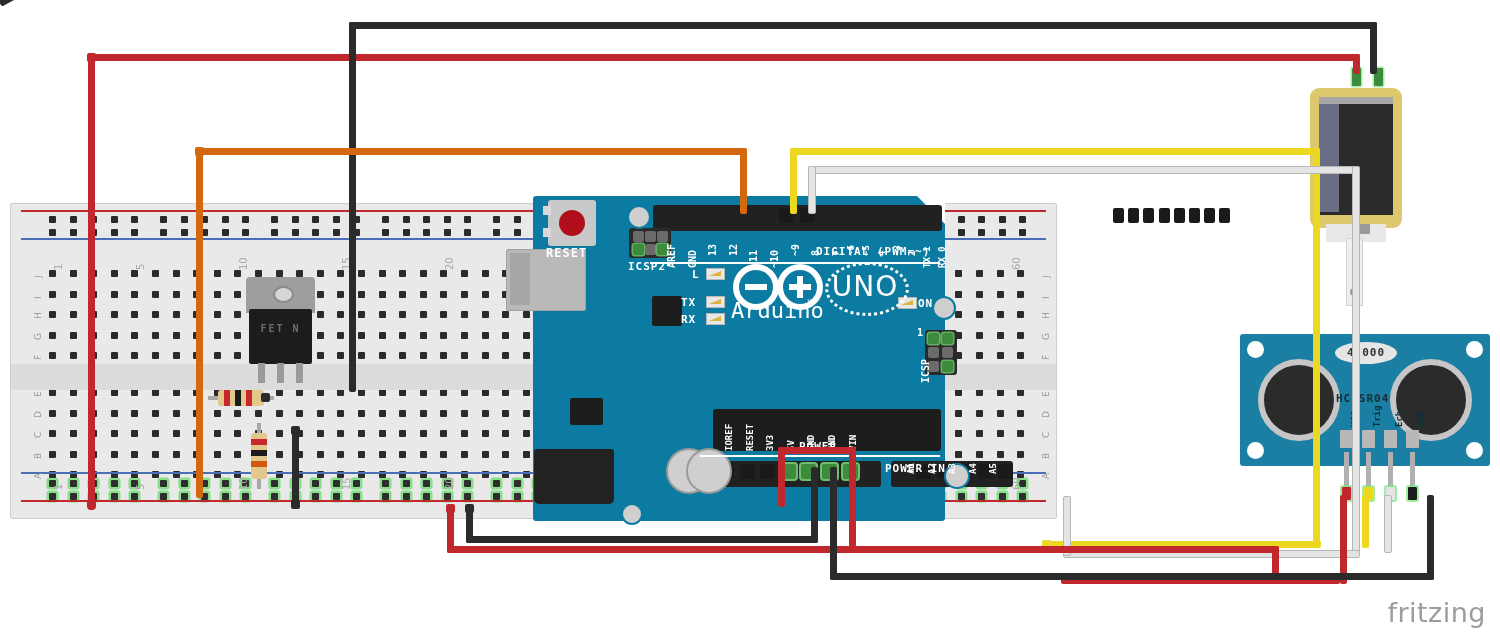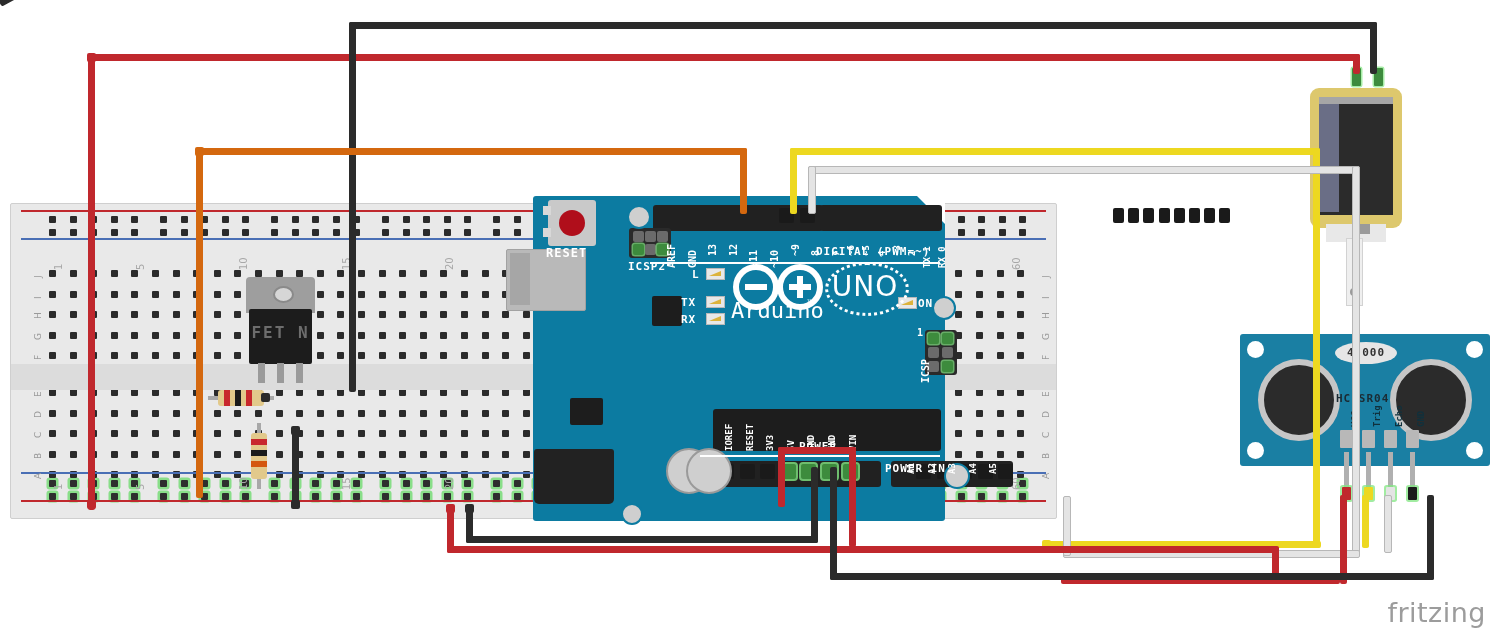--- a/index.html
+++ b/index.html
@@ -62,21 +62,21 @@
 
   
   #fet{position:absolute;left:246px;top:277px;width:69px;height:104px;}
   #fet .tab{position:absolute;left:0;top:0;width:69px;height:36px;background:#9e9e9e;
             border-radius:4px 4px 0 0;}
   #fet .tabhole{position:absolute;left:27px;top:9px;width:17px;height:13px;border-radius:50%;
             background:#d6d6d6;border:2px solid #8a8a8a;}
   #fet .body{position:absolute;left:3px;top:32px;width:63px;height:55px;background:#1c1c1c;
             border-radius:2px;}
   #fet .lbl{position:absolute;left:0;top:46px;width:69px;text-align:center;color:#6d6d6d;
-            font-size:16px;font-weight:bold;font-family:"DejaVu Sans Mono",monospace;letter-spacing:2px;}
+            font-size:10px;font-weight:bold;font-family:"DejaVu Sans Mono",monospace;letter-spacing:2px;}
   #fet .leg{position:absolute;top:86px;width:7px;height:20px;background:#9a9a9a;}
 
   
   .res{position:absolute;}
   .res .lead{position:absolute;background:#a8a8a8;}
   .res .bd{position:absolute;background:#e2c98b;border-radius:3px;}
   .res .bnd{position:absolute;}
 
   
   #sol{position:absolute;left:1310px;top:88px;width:92px;height:152px;}

